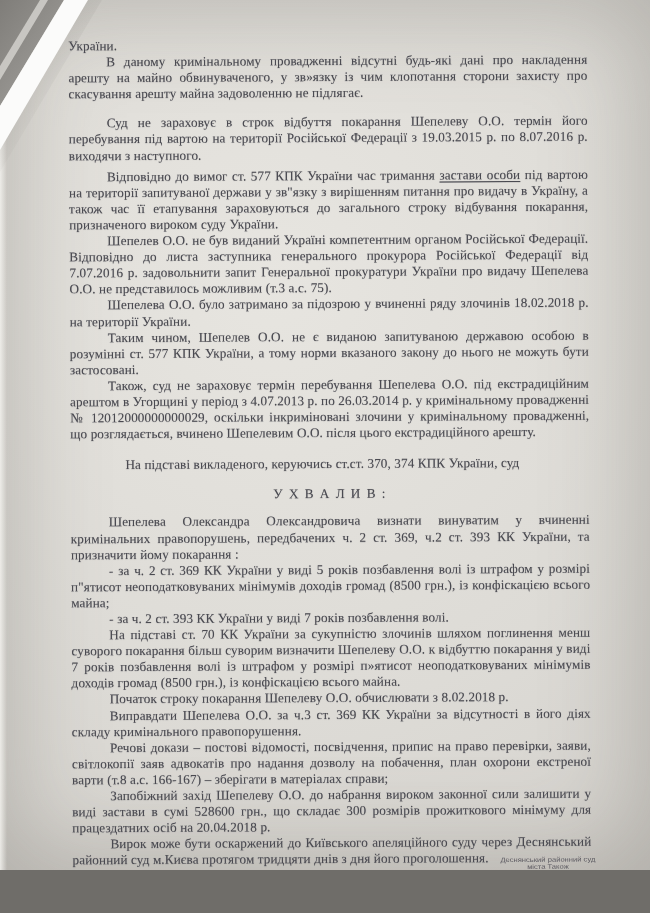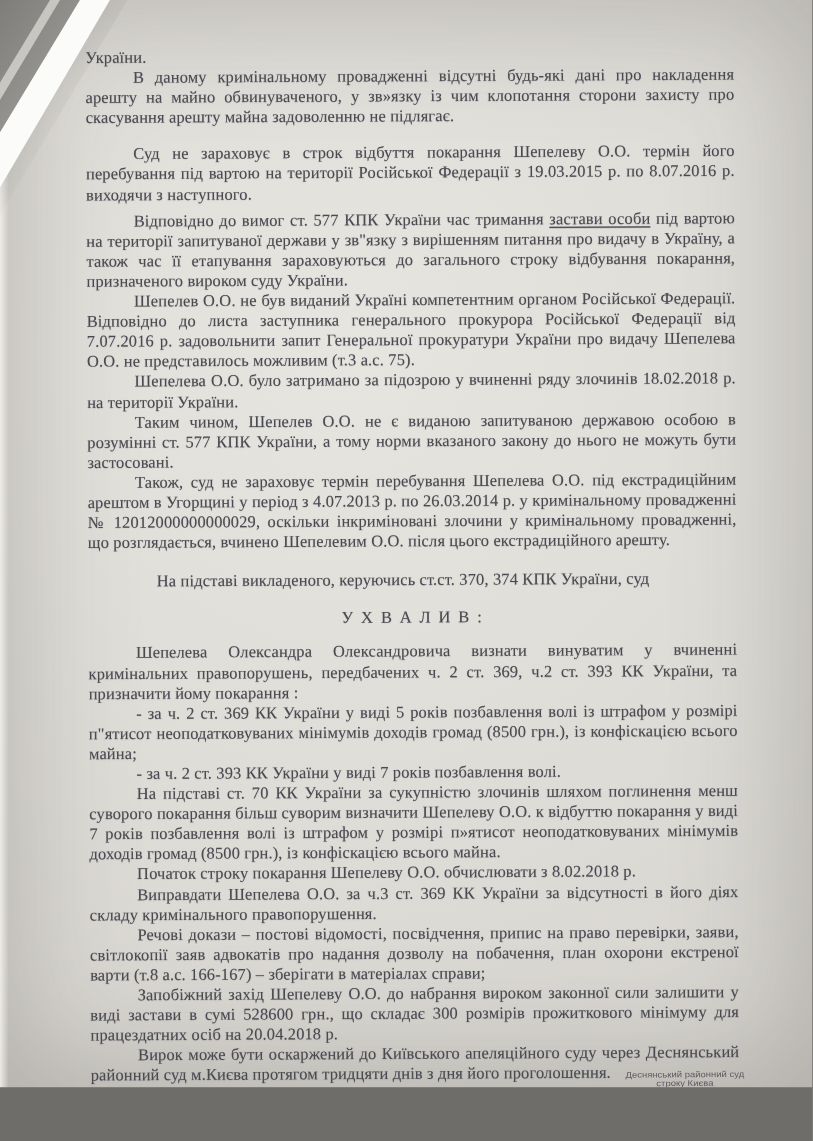--- a/index.html
+++ b/index.html
@@ -95,21 +95,21 @@
       <p class="para indent">Початок строку покарання Шепелеву О.О. обчислювати з 8.02.2018 р.</p>
       <p class="para indent">Виправдати Шепелева О.О. за ч.3 ст. 369 КК України за відсутності в його діях складу кримінального правопорушення.</p>
       <p class="para indent">Речові докази – постові відомості, посвідчення, припис на право перевірки, заяви, світлокопії заяв адвокатів про надання дозволу на побачення, план охорони екстреної варти (т.8 а.с. 166-167) – зберігати в матеріалах справи;</p>
       <p class="para indent">Запобіжний захід Шепелеву О.О. до набрання вироком законної сили залишити у виді застави в сумі 528600 грн., що складає 300 розмірів прожиткового мінімуму для працездатних осіб на 20.04.2018 р.</p>
       <p class="para indent">Вирок може бути оскаржений до Київського апеляційного суду через Деснянський районний суд м.Києва протягом тридцяти днів з дня його проголошення.</p>
       <p class="para indent">Вирок набирає законної сили після закінчення строку на подачу апеляційної скарги</p>
     </div>
 
   <div class="stamp">
     <div class="stamp-line">Деснянський районний суд</div>
-    <div class="stamp-line">строку Києва</div>
+    <div class="stamp-line">міста Також</div>
     <div class="barcode">
         <div class="b" style="width: 4.65px;"></div>
         <div style="width: 1.55px;"></div>
         <div class="b" style="width: 1.55px;"></div>
         <div style="width: 3.1px;"></div>
         <div class="b" style="width: 3.1px;"></div>
         <div style="width: 1.55px;"></div>
         <div class="b" style="width: 1.55px;"></div>
         <div style="width: 1.55px;"></div>
         <div class="b" style="width: 4.65px;"></div>

